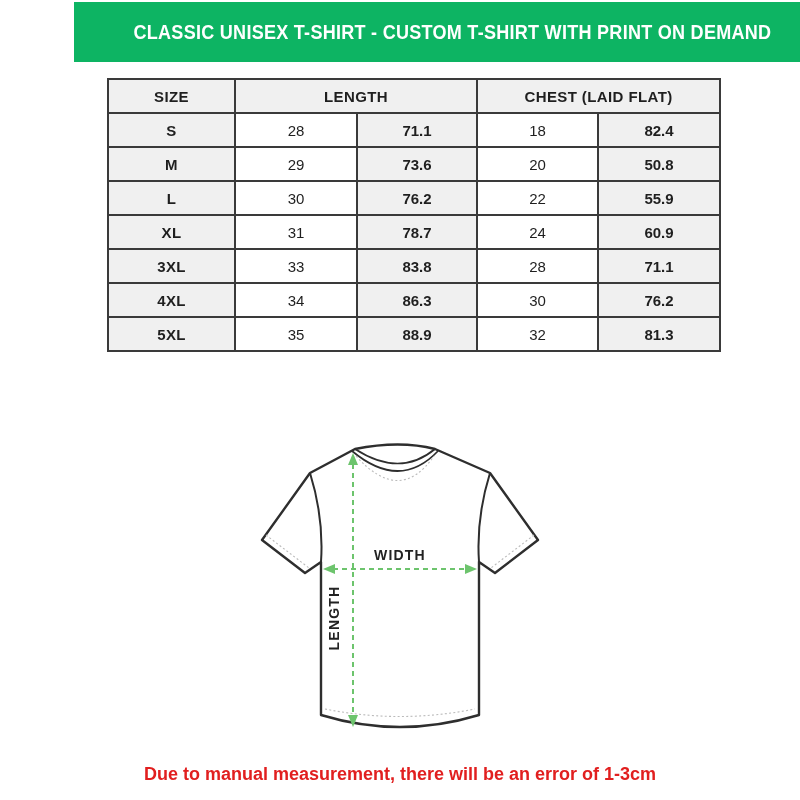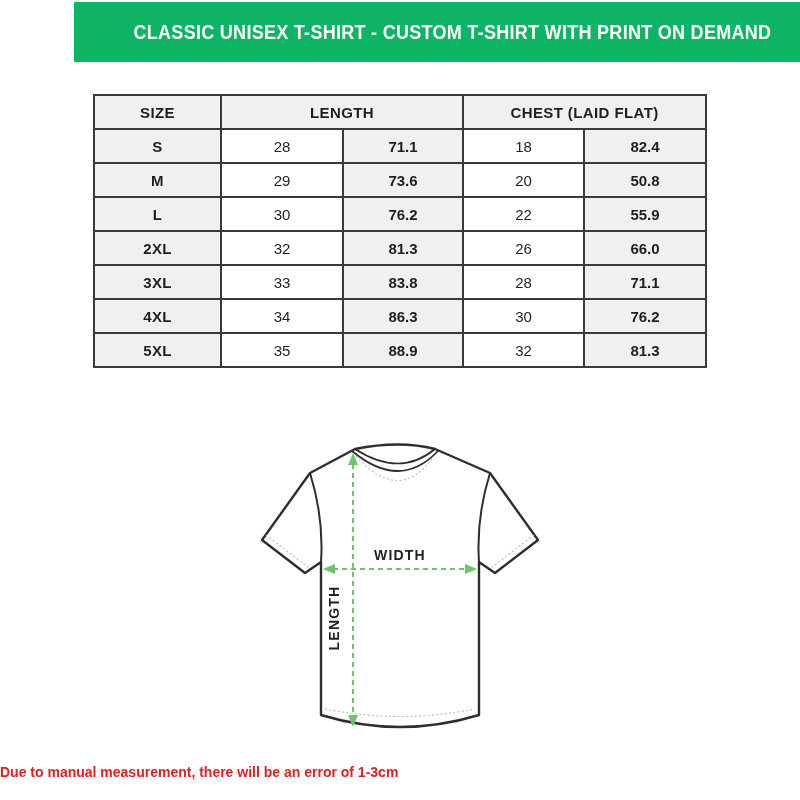--- a/index.html
+++ b/index.html
@@ -12,41 +12,41 @@
   }
   html,body{margin:0;padding:0;background:#fff;}
   body{width:800px;height:800px;font-family:"Liberation Sans",sans-serif;}
   .page{position:relative;width:800px;height:800px;background:#fff;overflow:hidden;}
 
   .banner{position:absolute;left:74px;top:2px;width:756px;height:60px;
           background:var(--banner-green);display:flex;align-items:center;justify-content:center;}
   .banner-title{color:#ffffff;font-weight:700;font-size:20.5px;letter-spacing:.3px;
           white-space:nowrap;transform:scaleX(.88);}
 
-  table.size-table{position:absolute;left:93px;top:78px;width:612px;
-          border-collapse:collapse;table-layout:fixed;margin-top:16px;}
+  table.size-table{position:absolute;left:107px;top:78px;width:612px;
+          border-collapse:collapse;table-layout:fixed;}
   .size-table th,.size-table td{border:2px solid var(--table-border);height:32px;
           text-align:center;vertical-align:middle;font-size:15px;color:var(--text-dark);padding:0;}
   .size-table th{background:var(--cell-gray);font-weight:700;letter-spacing:.4px;}
   .size-table td.c-size{background:var(--cell-gray);font-weight:700;letter-spacing:.3px;}
   .size-table td.c-in{background:#ffffff;font-weight:400;}
   .size-table td.c-cm{background:var(--cell-gray);font-weight:700;}
 
   .diagram{position:absolute;left:240px;top:428px;width:320px;height:325px;}
   .outline{fill:#ffffff;stroke:#2e2e2e;stroke-width:2.4;stroke-linejoin:round;}
   .seam{fill:none;stroke:#2e2e2e;stroke-width:2;}
   .collarline{fill:none;stroke:#2e2e2e;stroke-width:1.7;}
   .stitch{fill:none;stroke:#bbbbbb;stroke-width:1.1;stroke-dasharray:2 2.3;}
   .mline{fill:none;stroke:var(--arrow-green);stroke-width:2;stroke-dasharray:5 4;}
   .mhead{fill:var(--arrow-green);stroke:none;}
   .mlabel{font-family:"Liberation Sans",sans-serif;font-weight:700;font-size:14px;
           fill:#222222;letter-spacing:1.2px;}
 
-  .note{position:absolute;left:0;top:764px;width:800px;
-          color:var(--note-red);font-weight:700;font-size:14px;}
+  .note{position:absolute;left:0;top:764px;width:800px;text-align:center;
+          color:var(--note-red);font-weight:700;font-size:18px;}
 </style>
 </head>
 <body>
 
 <div class="page">
 
   <div class="banner">
     <span class="banner-title">CLASSIC UNISEX T-SHIRT - CUSTOM T-SHIRT WITH PRINT ON DEMAND</span>
   </div>
 
@@ -81,25 +81,25 @@
           <td class="c-cm">50.8</td>
         </tr>
         <tr>
           <td class="c-size">L</td>
           <td class="c-in">30</td>
           <td class="c-cm">76.2</td>
           <td class="c-in">22</td>
           <td class="c-cm">55.9</td>
         </tr>
         <tr>
-          <td class="c-size">2XL</td>
-          <td class="c-in">32</td>
-          <td class="c-cm">81.3</td>
-          <td class="c-in">26</td>
-          <td class="c-cm">66.0</td>
+          <td class="c-size">XL</td>
+          <td class="c-in">31</td>
+          <td class="c-cm">78.7</td>
+          <td class="c-in">24</td>
+          <td class="c-cm">60.9</td>
         </tr>
         <tr>
           <td class="c-size">3XL</td>
           <td class="c-in">33</td>
           <td class="c-cm">83.8</td>
           <td class="c-in">28</td>
           <td class="c-cm">71.1</td>
         </tr>
         <tr>
           <td class="c-size">4XL</td>

